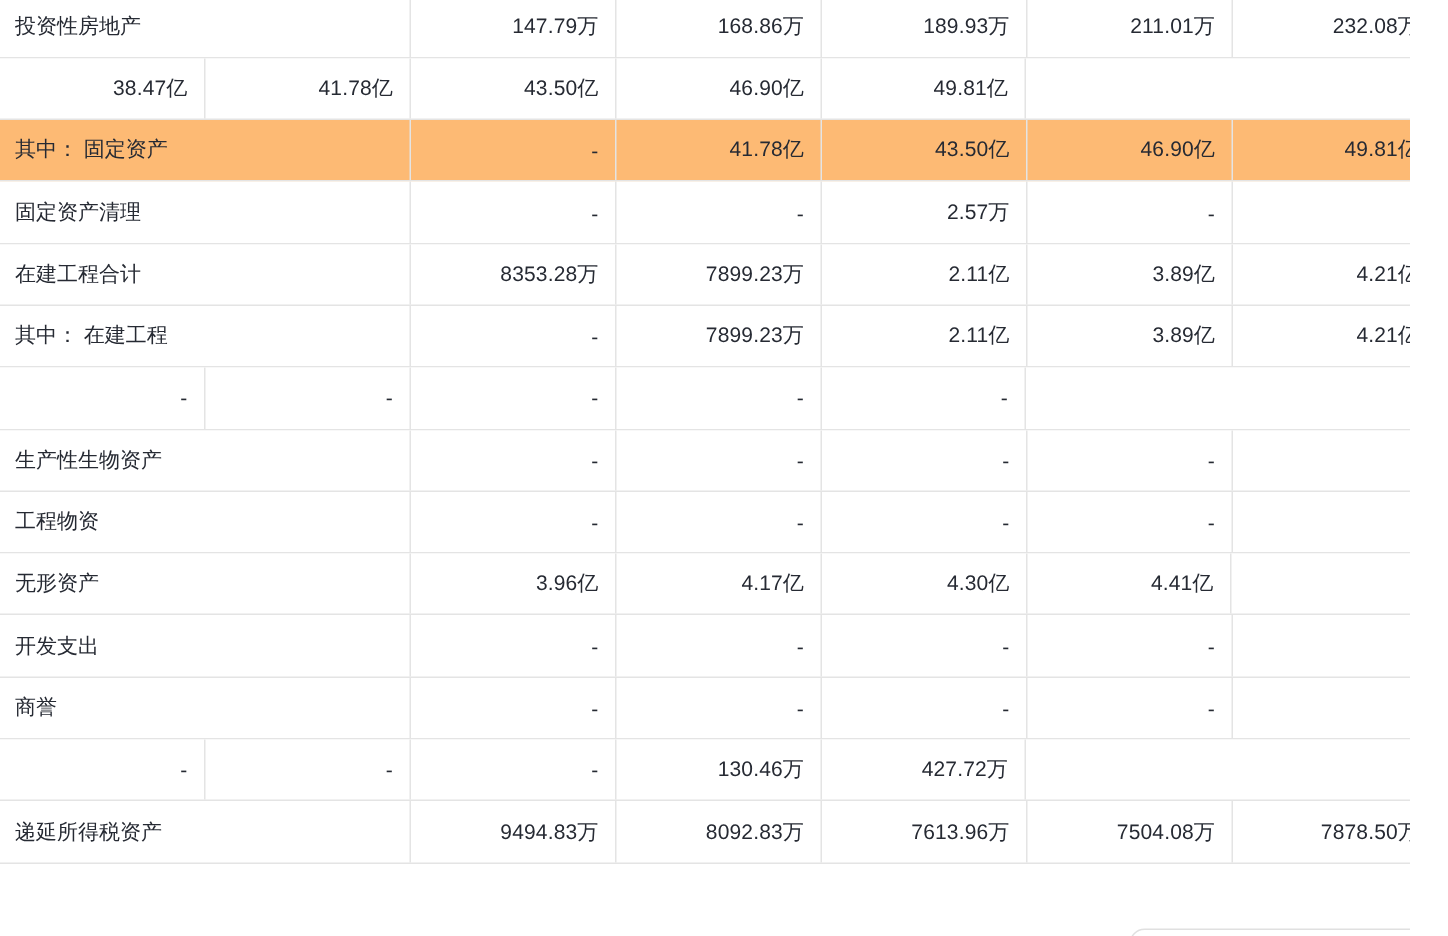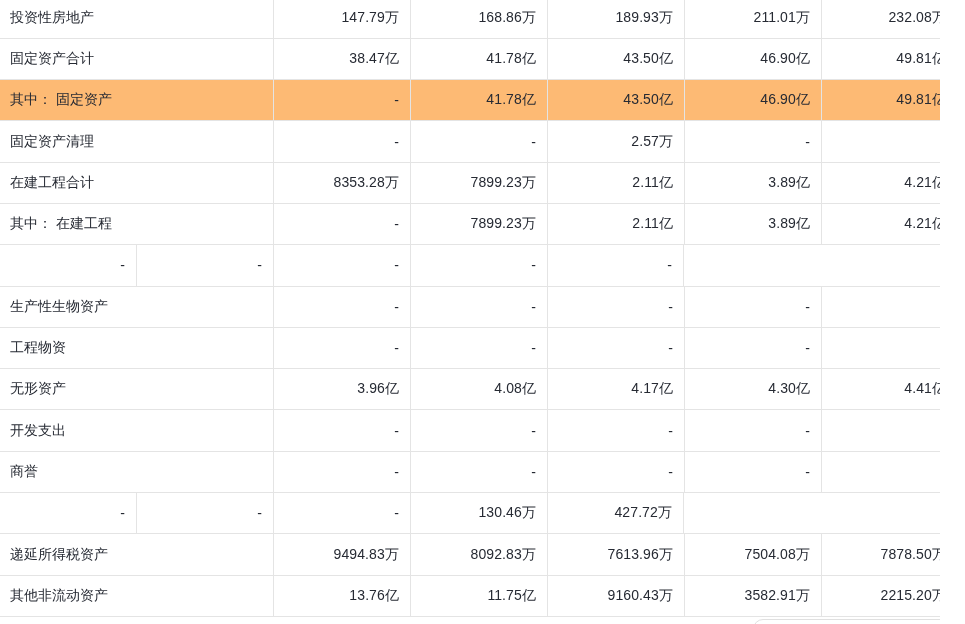--- a/index.html
+++ b/index.html
@@ -79,21 +79,20 @@
     <div>
         <div class="frow">
     <div class="cell label">投资性房地产</div>
     <div class="cell val">147.79万</div>
     <div class="cell val">168.86万</div>
     <div class="cell val">189.93万</div>
     <div class="cell val">211.01万</div>
     <div class="cell val">232.08万</div>
   </div>
         <div class="frow">
-    <div class="cell label">固定资产合计</div>
     <div class="cell val">38.47亿</div>
     <div class="cell val">41.78亿</div>
     <div class="cell val">43.50亿</div>
     <div class="cell val">46.90亿</div>
     <div class="cell val">49.81亿</div>
   </div>
         <div class="frow hl">
     <div class="cell label">其中： 固定资产</div>
     <div class="cell val">-</div>
     <div class="cell val">41.78亿</div>
@@ -144,21 +143,20 @@
     <div class="cell label">工程物资</div>
     <div class="cell val">-</div>
     <div class="cell val">-</div>
     <div class="cell val">-</div>
     <div class="cell val">-</div>
     <div class="cell val">-</div>
   </div>
         <div class="frow">
     <div class="cell label">无形资产</div>
     <div class="cell val">3.96亿</div>
-    <div class="cell val">4.08亿</div>
     <div class="cell val">4.17亿</div>
     <div class="cell val">4.30亿</div>
     <div class="cell val">4.41亿</div>
   </div>
         <div class="frow">
     <div class="cell label">开发支出</div>
     <div class="cell val">-</div>
     <div class="cell val">-</div>
     <div class="cell val">-</div>
     <div class="cell val">-</div>
@@ -180,26 +178,18 @@
     <div class="cell val">427.72万</div>
   </div>
         <div class="frow">
     <div class="cell label">递延所得税资产</div>
     <div class="cell val">9494.83万</div>
     <div class="cell val">8092.83万</div>
     <div class="cell val">7613.96万</div>
     <div class="cell val">7504.08万</div>
     <div class="cell val">7878.50万</div>
   </div>
-        <div class="frow">
-    <div class="cell label">其他非流动资产</div>
-    <div class="cell val">13.76亿</div>
-    <div class="cell val">11.75亿</div>
-    <div class="cell val">9160.43万</div>
-    <div class="cell val">3582.91万</div>
-    <div class="cell val">2215.20万</div>
-  </div>
       </div>
   </div>
 
   <div class="popover-peek"></div>
 
 </div>
 
 </body></html>

